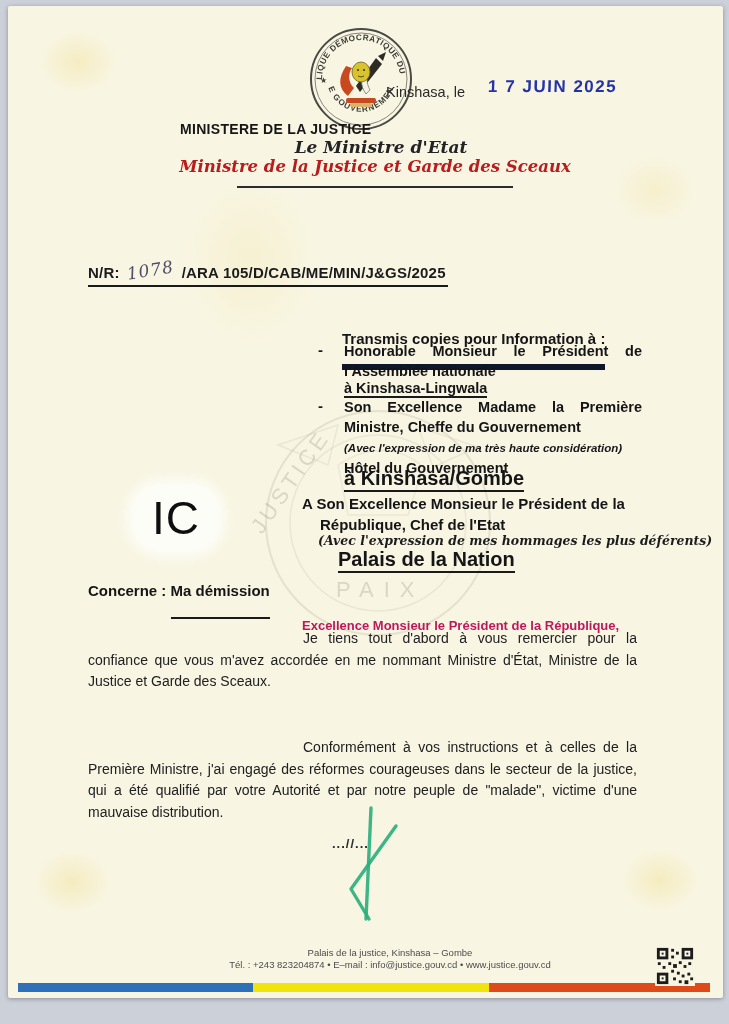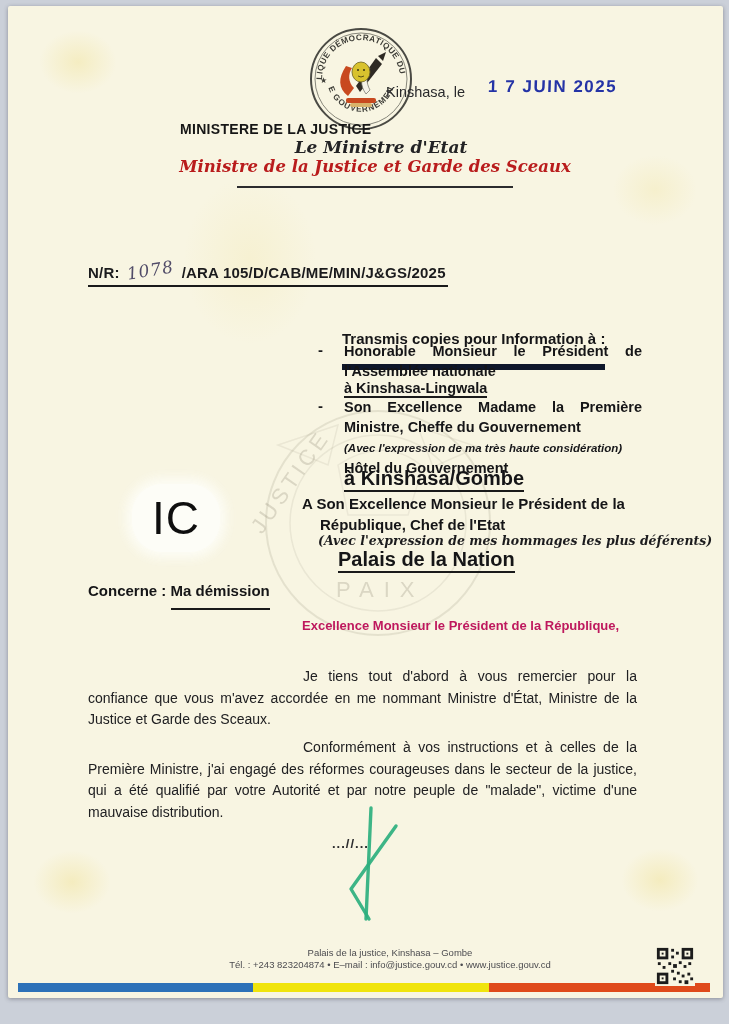--- a/index.html
+++ b/index.html
@@ -56,26 +56,26 @@
   
   .addressee{left:302px;top:494px;width:322px;font-size:15px;font-weight:700;
     line-height:20.5px;color:#151517;padding-left:18px;text-indent:-18px;}
   .addr-note{left:318px;top:533px;font-family:"DejaVu Serif",serif;font-style:italic;
     font-weight:600;font-size:12.5px;color:#1c1c1e;}
   .addr-place{left:338px;top:548px;font-size:20px;font-weight:700;
     border-bottom:2px solid #1a1a1a;display:inline-block;color:#151517;}
 
   
   .subject{left:88px;top:582px;font-size:15px;font-weight:700;color:#151517;}
-  .subject u{text-decoration:none;border-bottom:2px solid #1a1a1a;padding-bottom:9px;}
+  .subject u{text-decoration:none;border-bottom:2px solid #1a1a1a;padding-bottom:18px;}
 
   
   .salutation{left:302px;top:615px;width:336px;font-size:13px;font-weight:700;
     line-height:21px;text-align:justify;color:#be185d;}
-  .para{left:88px;top:666px;width:549px;font-size:14px;line-height:21.5px;
+  .para{left:88px;top:628px;width:549px;font-size:14px;line-height:21.5px;
     text-align:justify;text-indent:215px;color:#202022;}
   .para2{top:737px;}
   .cont-mark{left:332px;top:836px;font-size:13px;font-weight:700;letter-spacing:1px;color:#2b2b2d;}
 
   
   .ic-badge{left:132px;top:477px;width:88px;height:68px;background:#fdfdf7;
     border-radius:30px;box-shadow:0 0 12px 6px rgba(253,253,247,.95);
     display:flex;align-items:center;justify-content:center;
     font-size:46px;font-weight:400;letter-spacing:1px;color:#0e0e0e;margin-top:7px;}
   .watermark{left:218px;top:405px;width:320px;height:260px;opacity:.8;pointer-events:none;}

